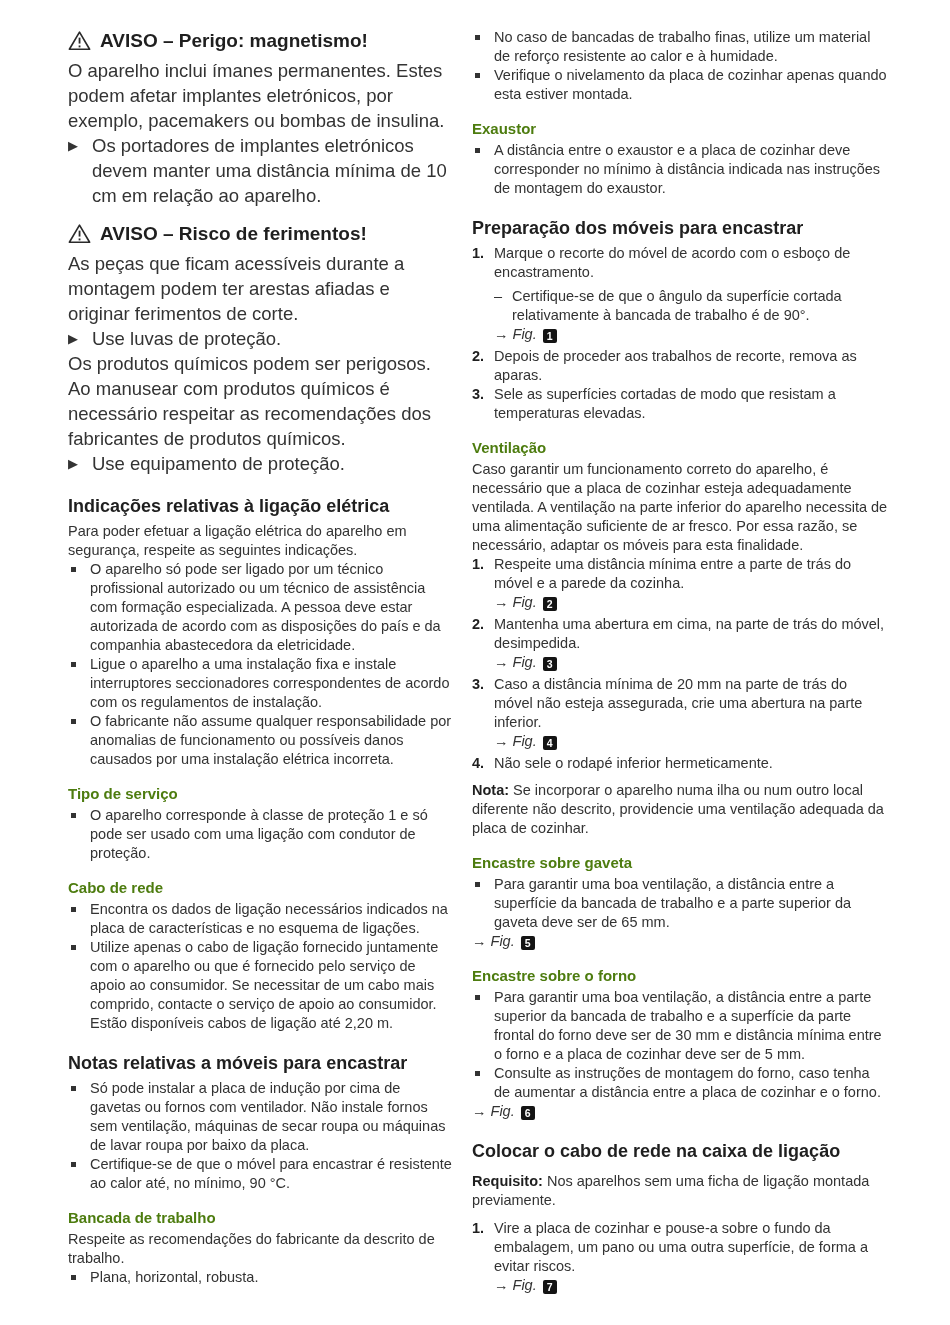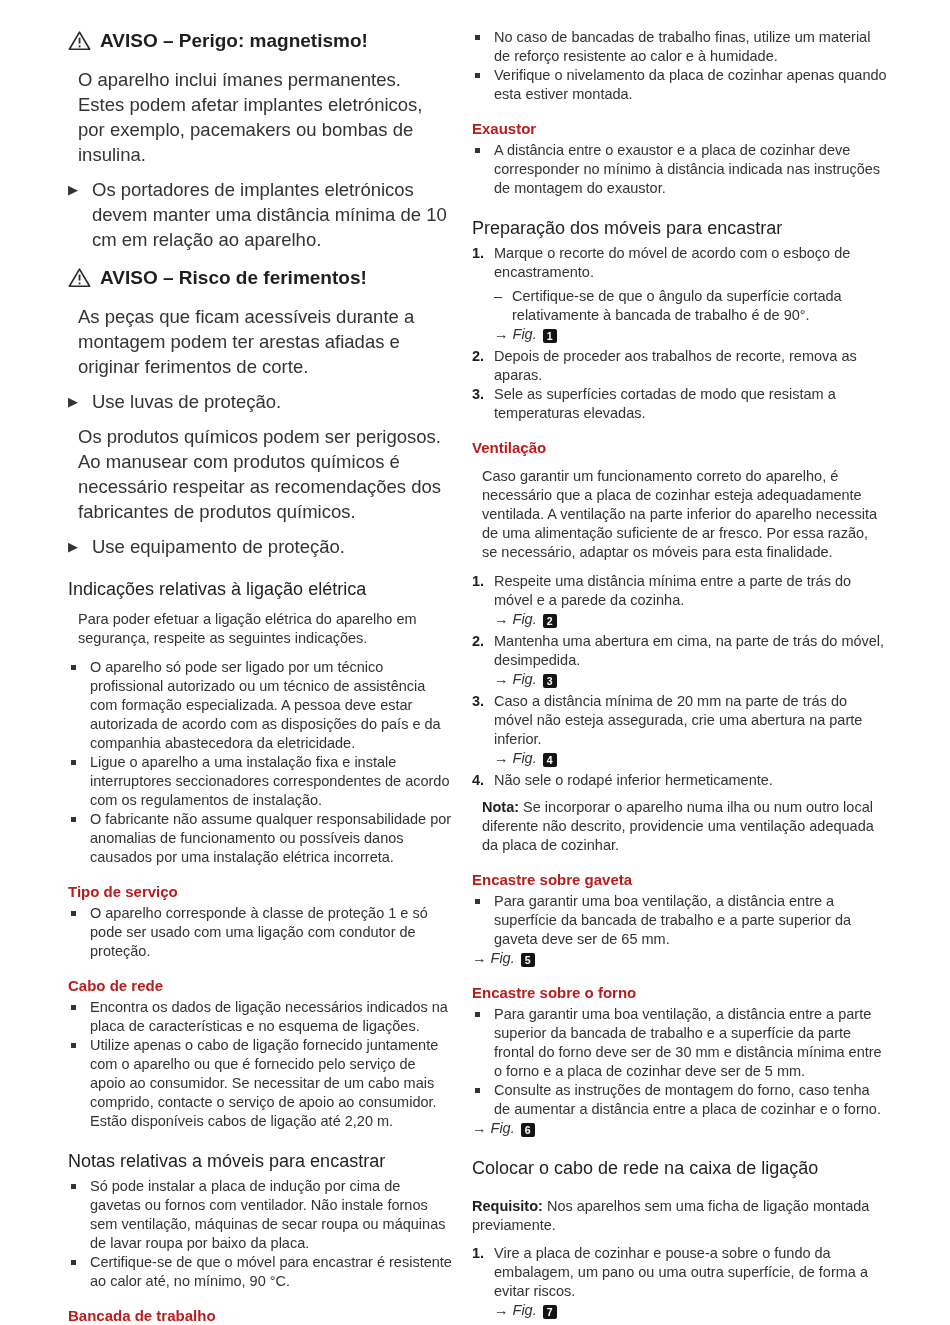--- a/index.html
+++ b/index.html
@@ -7,28 +7,28 @@
     width:950px;height:1325px;background:#ffffff;overflow:hidden;
     font-family:"Liberation Sans","DejaVu Sans",sans-serif;
     color:#333333;font-size:14.5px;line-height:19px;
   }
   .page{position:relative;width:950px;height:1239px;background:#ffffff;}
   .col{position:absolute;top:28px;}
   #col-left{left:68px;width:386px;}
   #col-right{left:472px;width:416px;}
   .col > :first-child{margin-top:0;}
 
-  .h1{font-size:18px;line-height:22px;font-weight:400;color:#1f1f1f;margin:19px 0 5px;}
-  .h2{font-size:15px;line-height:19px;font-weight:700;color:#b91c1c;margin:15px 0 3px;}
+  .h1{font-size:18px;line-height:22px;font-weight:700;color:#1f1f1f;margin:19px 0 5px;}
+  .h2{font-size:15px;line-height:19px;font-weight:700;color:#4d7c0f;margin:15px 0 3px;}
 
   .warning-title{display:flex;align-items:flex-start;gap:9px;
     font-size:19px;line-height:25px;font-weight:700;color:#1f1f1f;margin:0 0 1px;}
   .warn-icon{flex:0 0 auto;padding-top:2px;}
 
-  .para{margin:10px;}
+  .para{margin:0;}
   .lg{font-size:18.5px;line-height:25px;}
 
   .item{position:relative;margin:0;}
   .item .marker{position:absolute;top:0;left:0;}
   .bullet{padding-left:22px;}
   .bullet .sq{left:3px;top:7px;width:5px;height:5px;background:#333;}
   .action{padding-left:24px;}
   .action .marker{font-size:13px;line-height:25px;color:#333;}
   .num{padding-left:22px;}
   .num .numlab{font-weight:700;color:#1f1f1f;}
@@ -37,21 +37,21 @@
 
   .fig{font-style:italic;margin:0 0 1px;}
   .fig.ind1{padding-left:22px;}
   .fig + .item.num{margin-top:3px;}
   .badge{display:inline-block;font-style:normal;font-weight:700;background:#141414;color:#ffffff;
     font-size:10.5px;width:14px;height:14px;line-height:14px;text-align:center;border-radius:2px;
     position:relative;top:1px;margin-left:2px;}
 
   .prefix{font-weight:700;color:#1f1f1f;}
   .note{margin-top:8px;}
-  .req{margin:18px 0 9px;}
+  .req{margin:10px 0 9px;}
   .item.action.lg + .warning-title{margin-top:13px;}
 
   .pagenum{position:absolute;left:68px;top:1322px;font-size:14.5px;color:#333;}
 </style>
 </head>
 <body>
 
 <div class="page">
   <div class="col" id="col-left">
       <div class="warning-title">

